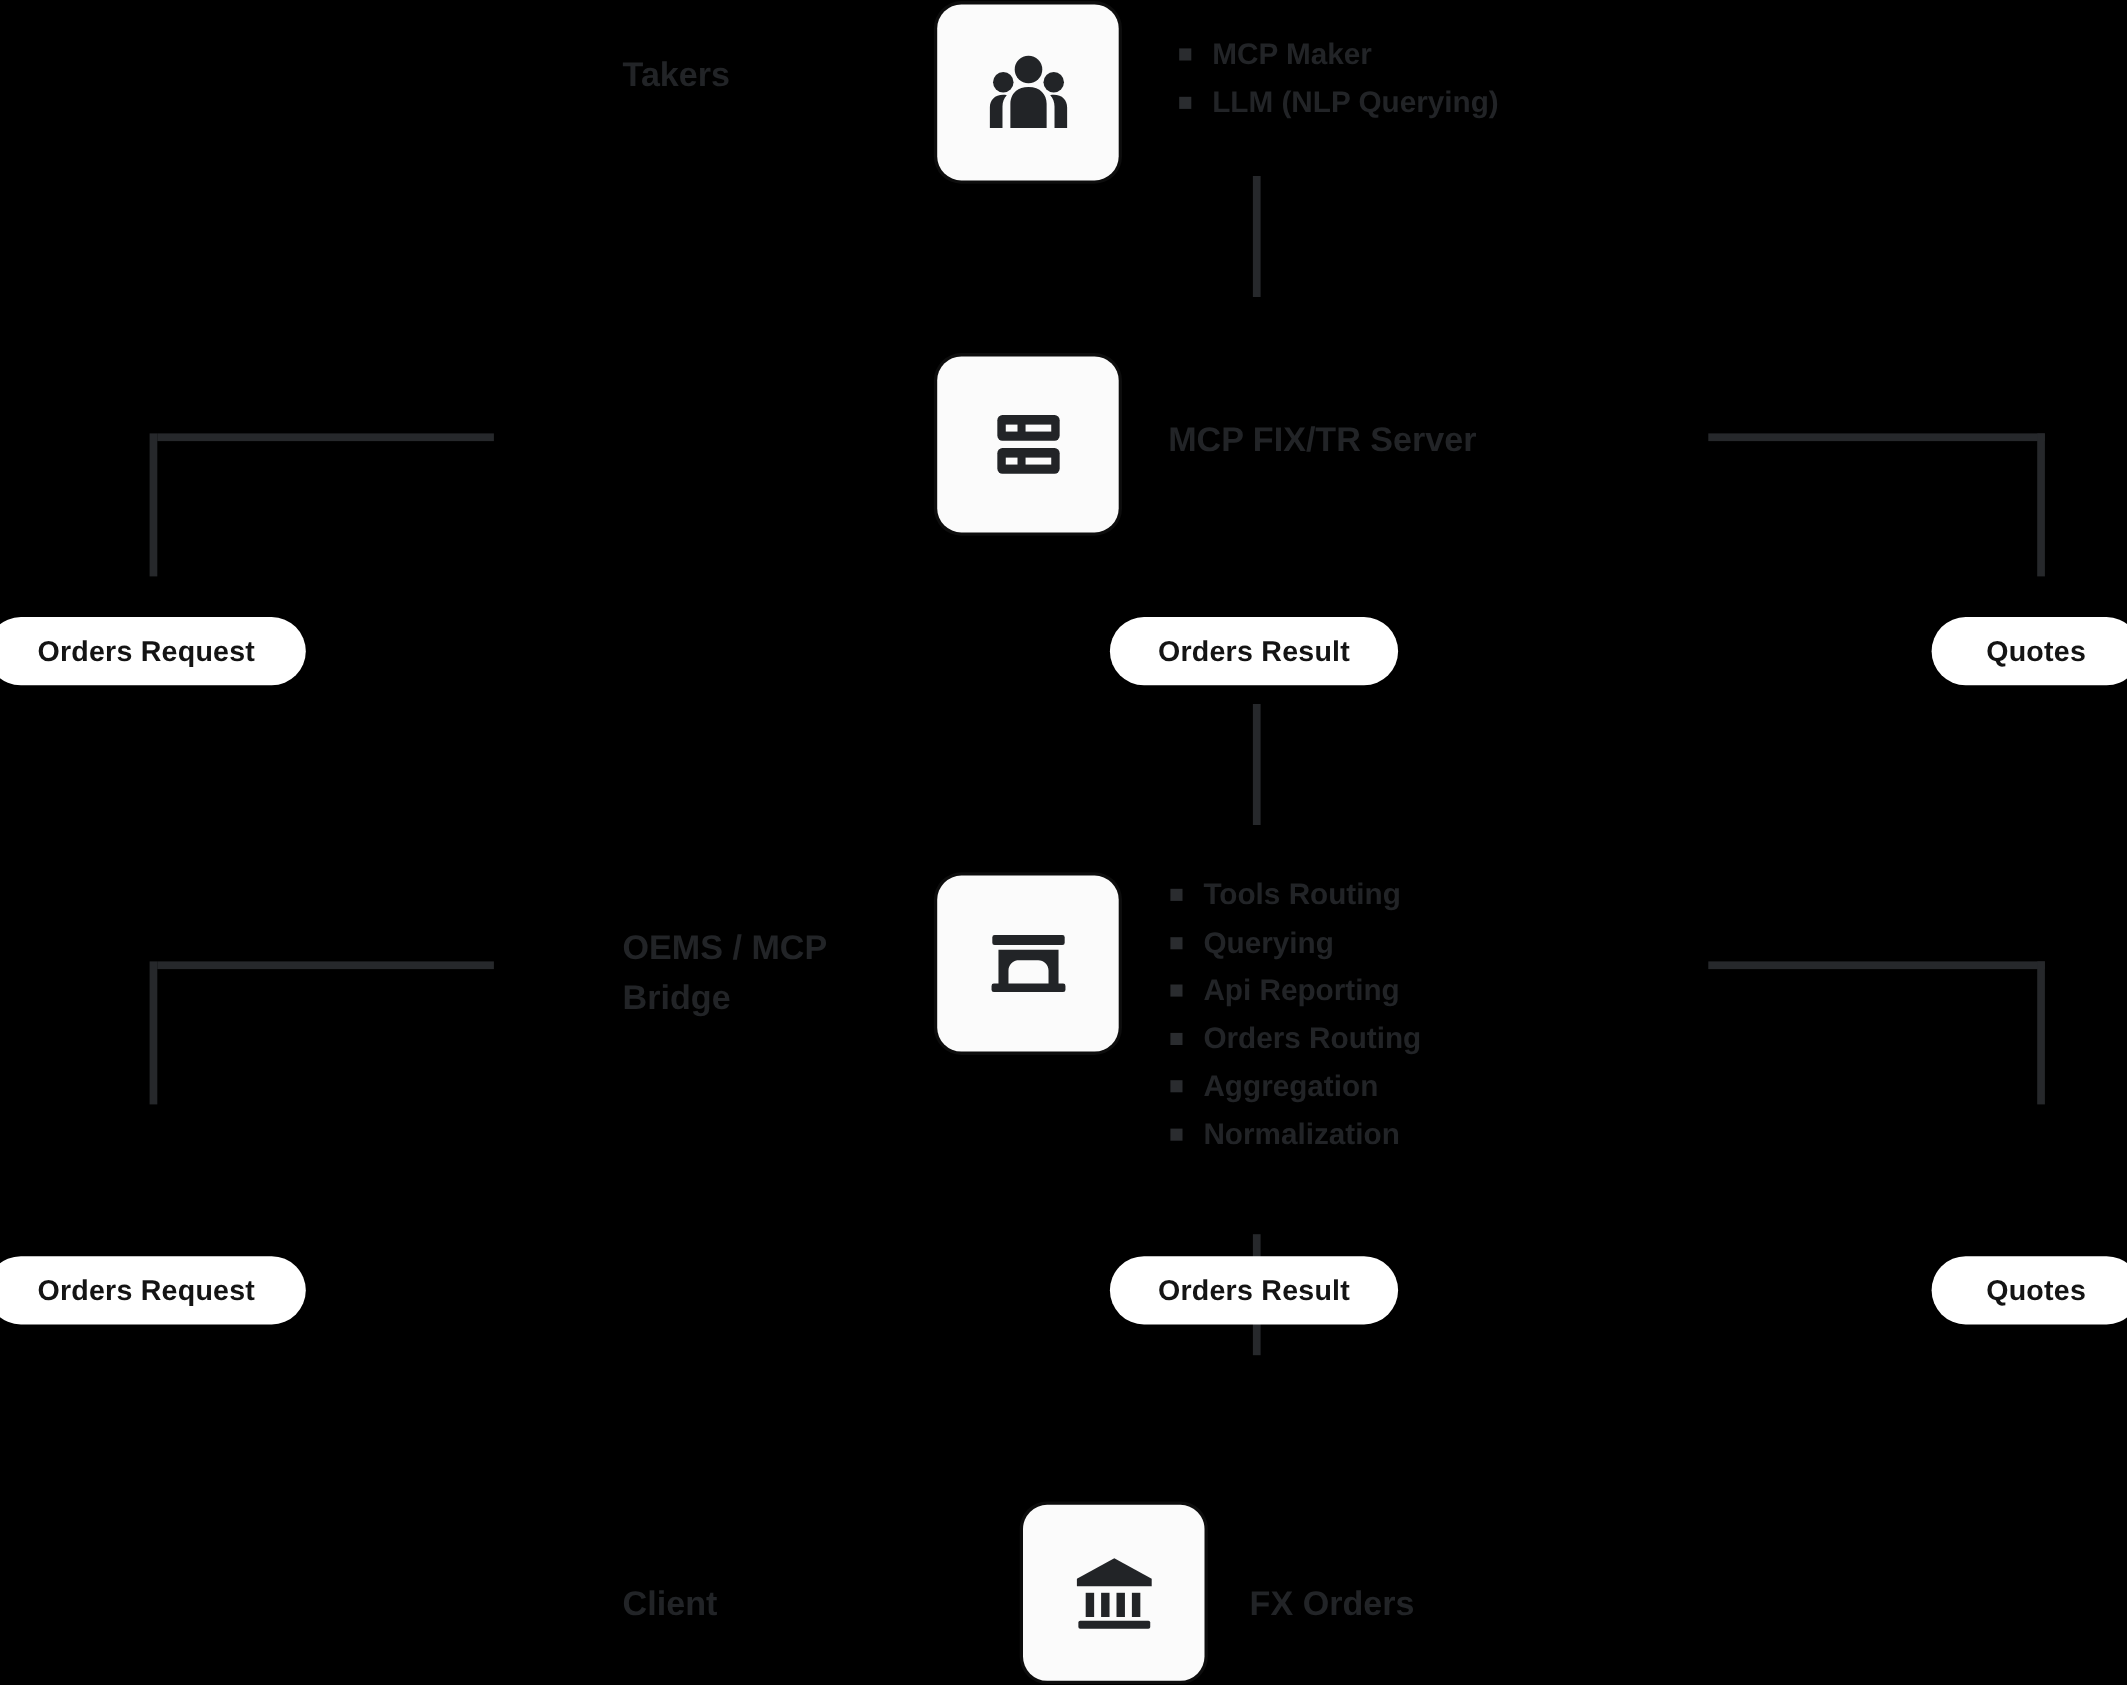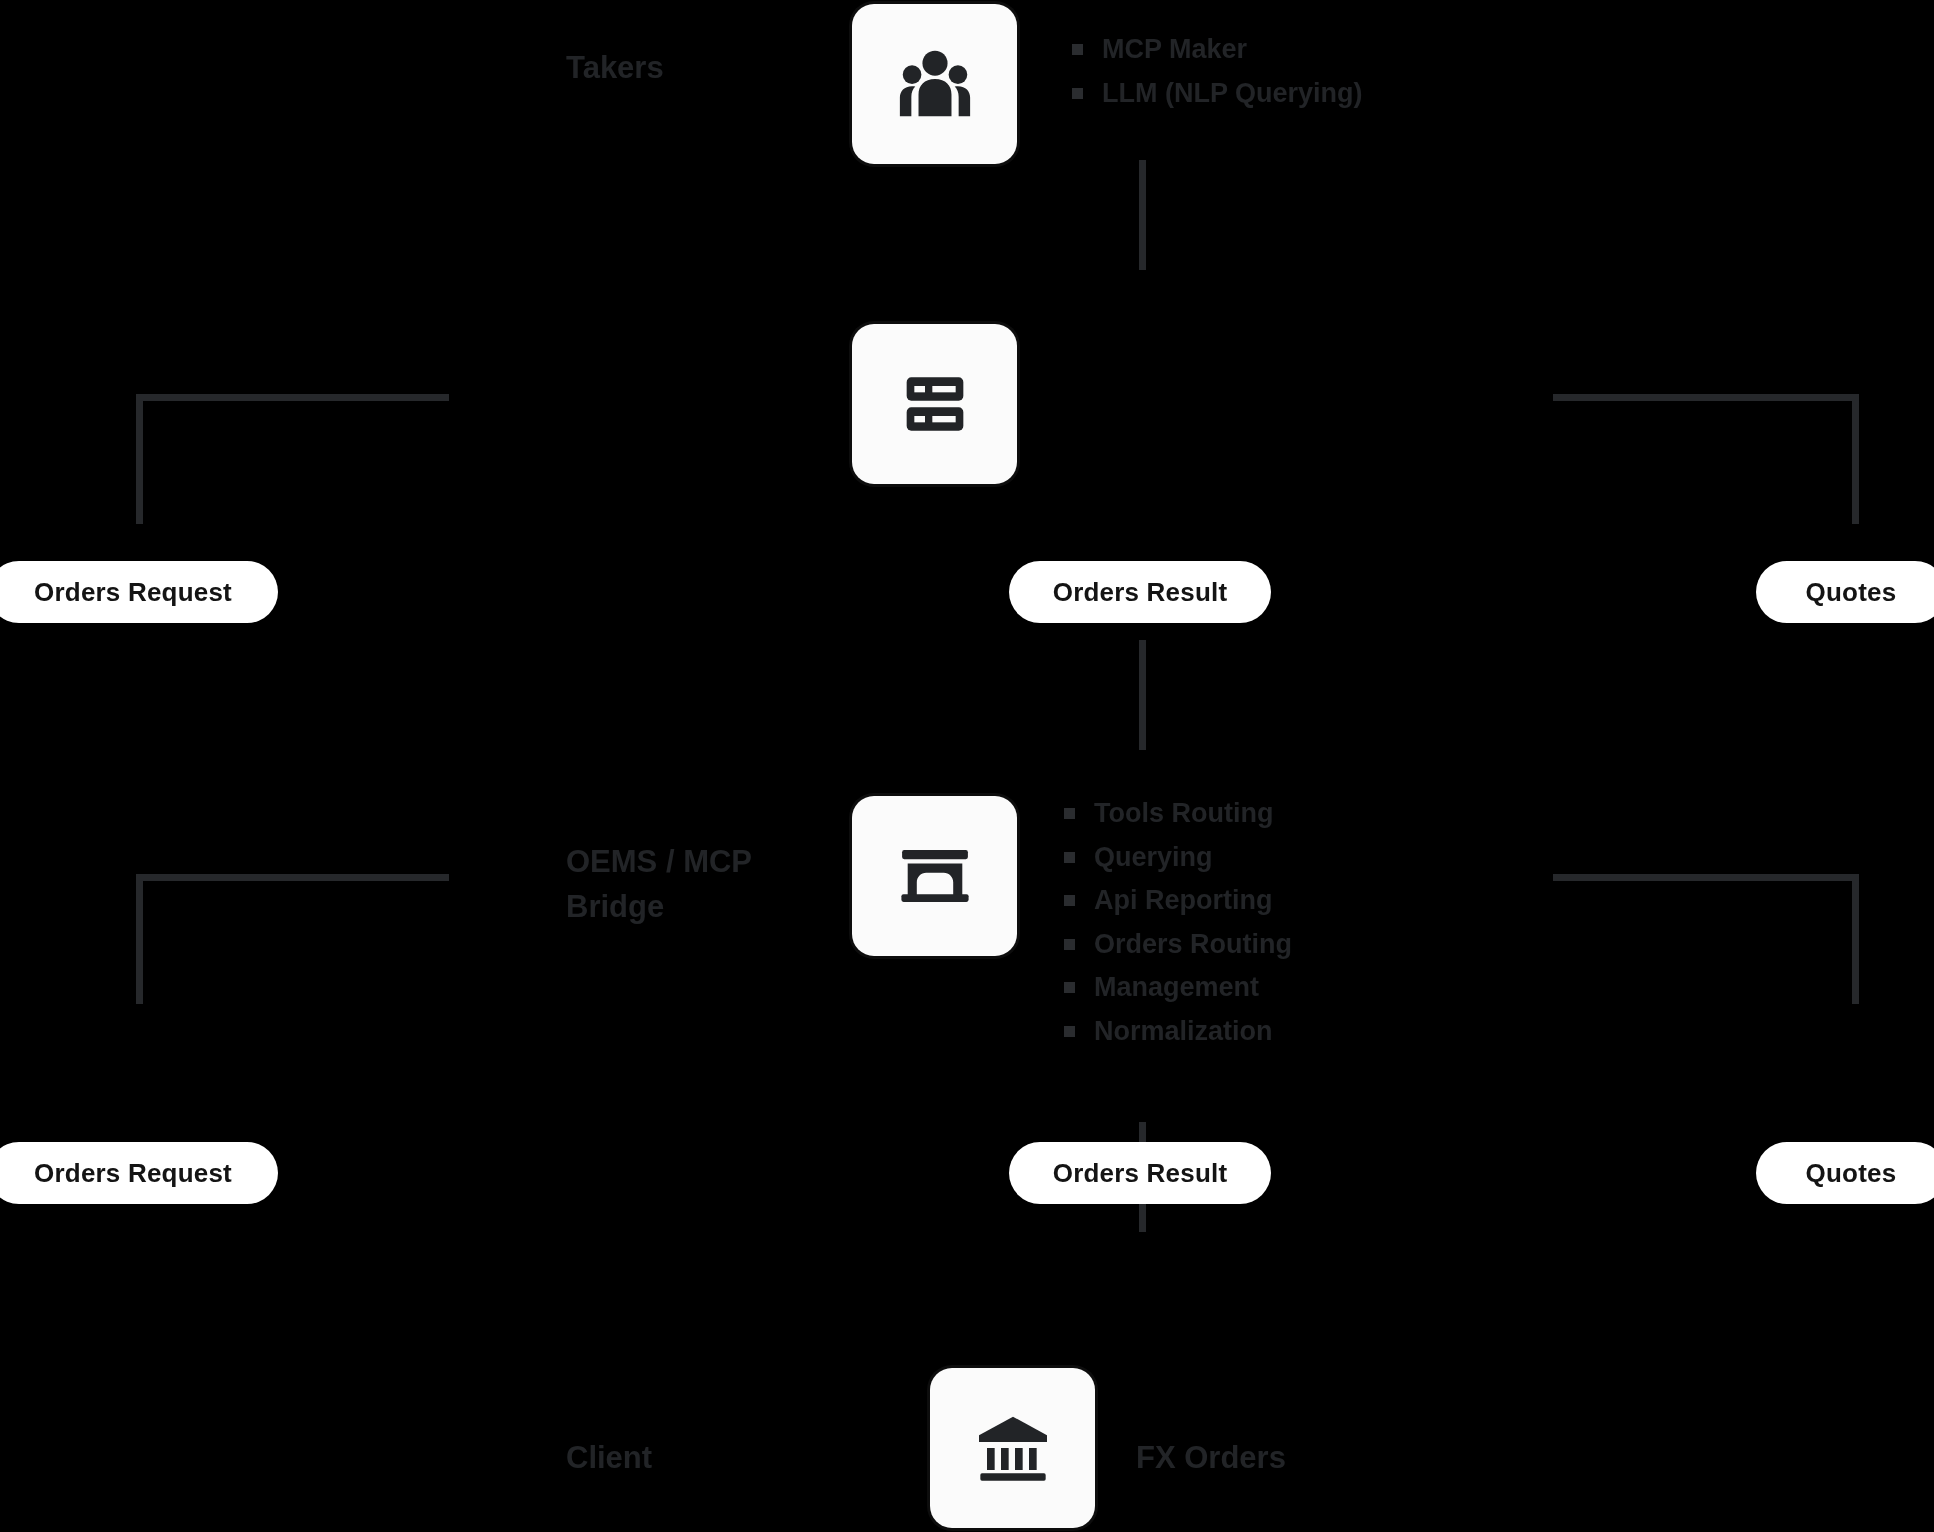--- a/index.html
+++ b/index.html
@@ -136,20 +136,21 @@
         <rect x="3.5" y="4" width="17" height="7" rx="1.4"></rect>
         <rect x="3.5" y="13" width="17" height="7" rx="1.4"></rect>
         <rect x="5.8" y="6.6" width="3.2" height="1.9" fill="#fbfbfb"></rect>
         <rect x="5.8" y="15.6" width="3.2" height="1.9" fill="#fbfbfb"></rect>
         <rect x="11.2" y="6.6" width="7" height="1.9" fill="#fbfbfb"></rect>
         <rect x="11.2" y="15.6" width="7" height="1.9" fill="#fbfbfb"></rect>
       </svg>
     </span>
   </div>
 
+  <div class="dim" style="left:1062px; top:378px;">MCP FIX/TR Server</div>
 
   <div class="pill" style="left:-12px; top:561px; width:290px;">Orders Request</div>
   <div class="pill" style="left:1009px; top:561px; width:262px;">Orders Result</div>
   <div class="pill" style="left:1756px; top:561px; width:190px;">Quotes</div>
 
   <div class="dim" style="left:566px; top:840px;">OEMS / MCP
 Bridge</div>
 
   <div class="tile" style="left:852px; top:796px; width:165px; height:160px;">
     <span>
@@ -160,21 +161,21 @@
         <rect x="2.4" y="17.2" width="19.2" height="2.2" rx="0.6"></rect>
       </svg>
     </span>
   </div>
 
   <ul class="bullets" style="left:1064px; top:796px;">
     <li>Tools Routing</li>
     <li>Querying</li>
     <li>Api Reporting</li>
     <li>Orders Routing</li>
-    <li>Management</li>
+    <li>Aggregation</li>
     <li>Normalization</li>
   </ul>
 
   <div class="pill" style="left:-12px; top:1142px; width:290px;">Orders Request</div>
   <div class="pill" style="left:1009px; top:1142px; width:262px;">Orders Result</div>
   <div class="pill" style="left:1756px; top:1142px; width:190px;">Quotes</div>
 
   <div class="dim" style="left:566px; top:1436px;">Client</div>
 
   <div class="tile" style="left:930px; top:1368px; width:165px; height:160px;">

